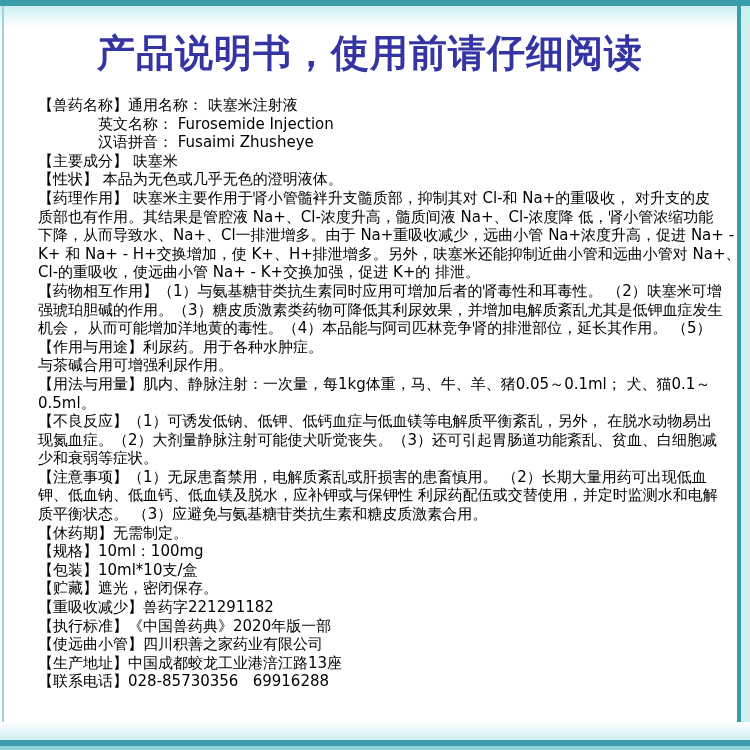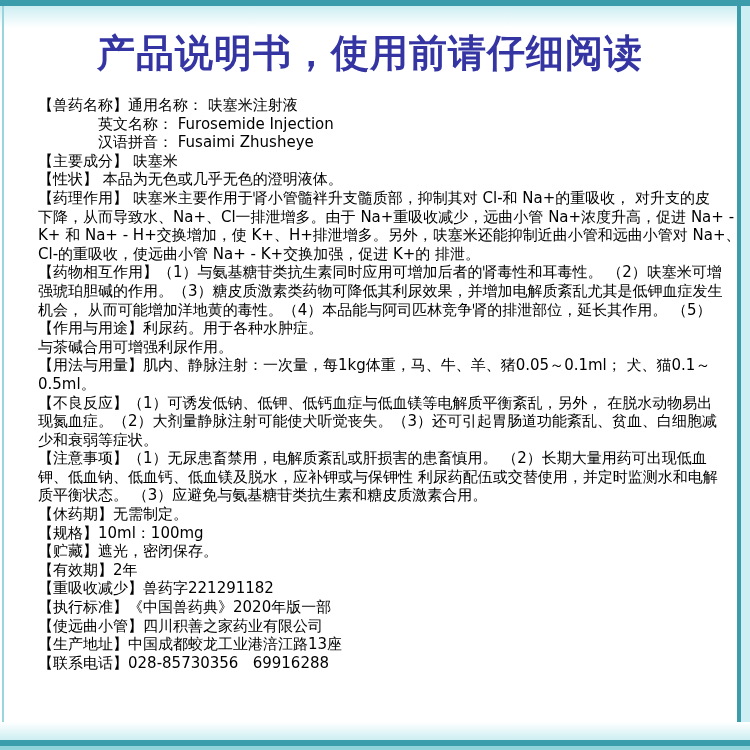--- a/index.html
+++ b/index.html
@@ -93,20 +93,21 @@
     <div class="line">　　　　英文名称： Furosemide Injection</div>
 
     <div class="line">　　　　汉语拼音： Fusaimi Zhusheye</div>
 
     <div class="line">【主要成分】 呋塞米</div>
 
     <div class="line">【性状】 本品为无色或几乎无色的澄明液体。</div>
 
     <div class="line">【药理作用】 呋塞米主要作用于肾小管髓袢升支髓质部，抑制其对 Cl-和 Na+的重吸收， 对升支的皮</div>
 
+    <div class="line">质部也有作用。其结果是管腔液 Na+、Cl-浓度升高，髓质间液 Na+、Cl-浓度降 低，肾小管浓缩功能</div>
 
     <div class="line">下降，从而导致水、Na+、Cl一排泄增多。由于 Na+重吸收减少，远曲小管 Na+浓度升高，促进 Na+ -</div>
 
     <div class="line">K+ 和 Na+ - H+交换增加，使 K+、H+排泄增多。另外，呋塞米还能抑制近曲小管和远曲小管对 Na+、</div>
 
     <div class="line">Cl-的重吸收，使远曲小管 Na+ - K+交换加强，促进 K+的 排泄。</div>
 
     <div class="line">【药物相互作用】（1）与氨基糖苷类抗生素同时应用可增加后者的肾毒性和耳毒性。 （2）呋塞米可增</div>
 
     <div class="line">强琥珀胆碱的作用。（3）糖皮质激素类药物可降低其利尿效果，并增加电解质紊乱尤其是低钾血症发生</div>
@@ -130,24 +131,24 @@
     <div class="line">【注意事项】（1）无尿患畜禁用，电解质紊乱或肝损害的患畜慎用。 （2）长期大量用药可出现低血</div>
 
     <div class="line">钾、低血钠、低血钙、低血镁及脱水，应补钾或与保钾性 利尿药配伍或交替使用，并定时监测水和电解</div>
 
     <div class="line">质平衡状态。 （3）应避免与氨基糖苷类抗生素和糖皮质激素合用。</div>
 
     <div class="line">【休药期】无需制定。</div>
 
     <div class="line">【规格】10ml：100mg</div>
 
+    <div class="line">【包装】10ml*10支/盒</div>
 
     <div class="line">【贮藏】遮光，密闭保存。</div>
 
-    <div class="line">【有效期】2年</div>
 
     <div class="line">【重吸收减少】兽药字221291182</div>
 
     <div class="line">【执行标准】《中国兽药典》2020年版一部</div>
 
     <div class="line">【使远曲小管】四川积善之家药业有限公司</div>
 
     <div class="line">【生产地址】中国成都蛟龙工业港涪江路13座</div>
 
     <div class="line">【联系电话】028-85730356   69916288</div>

